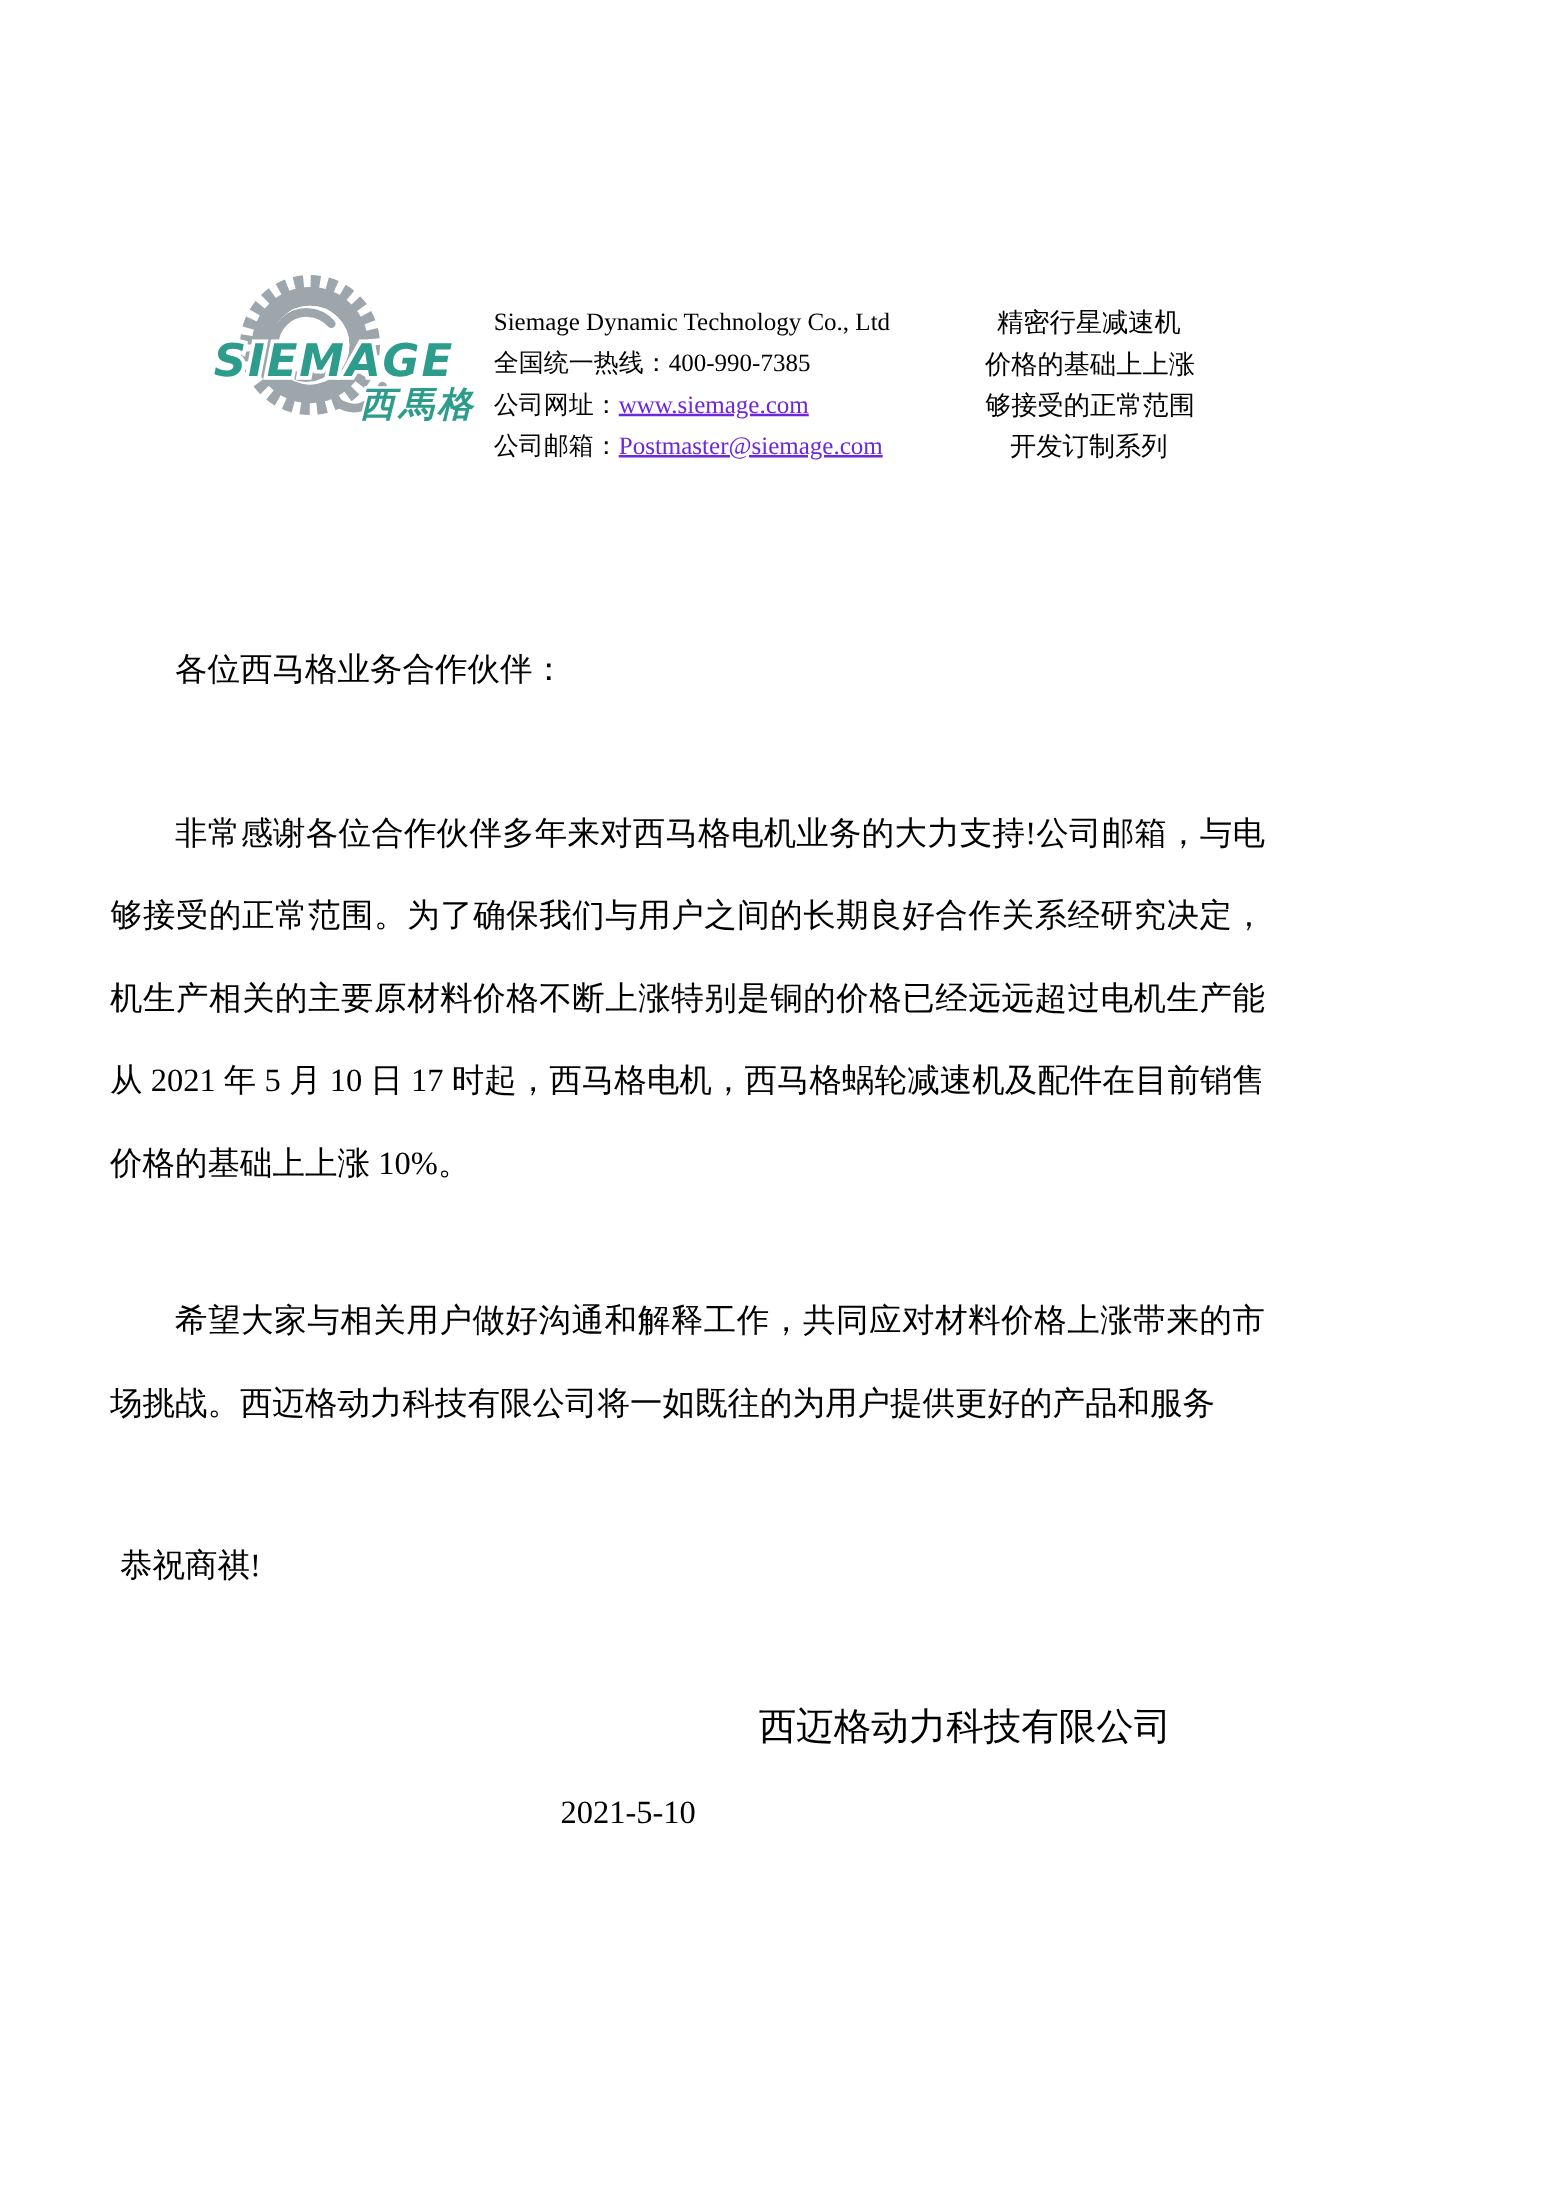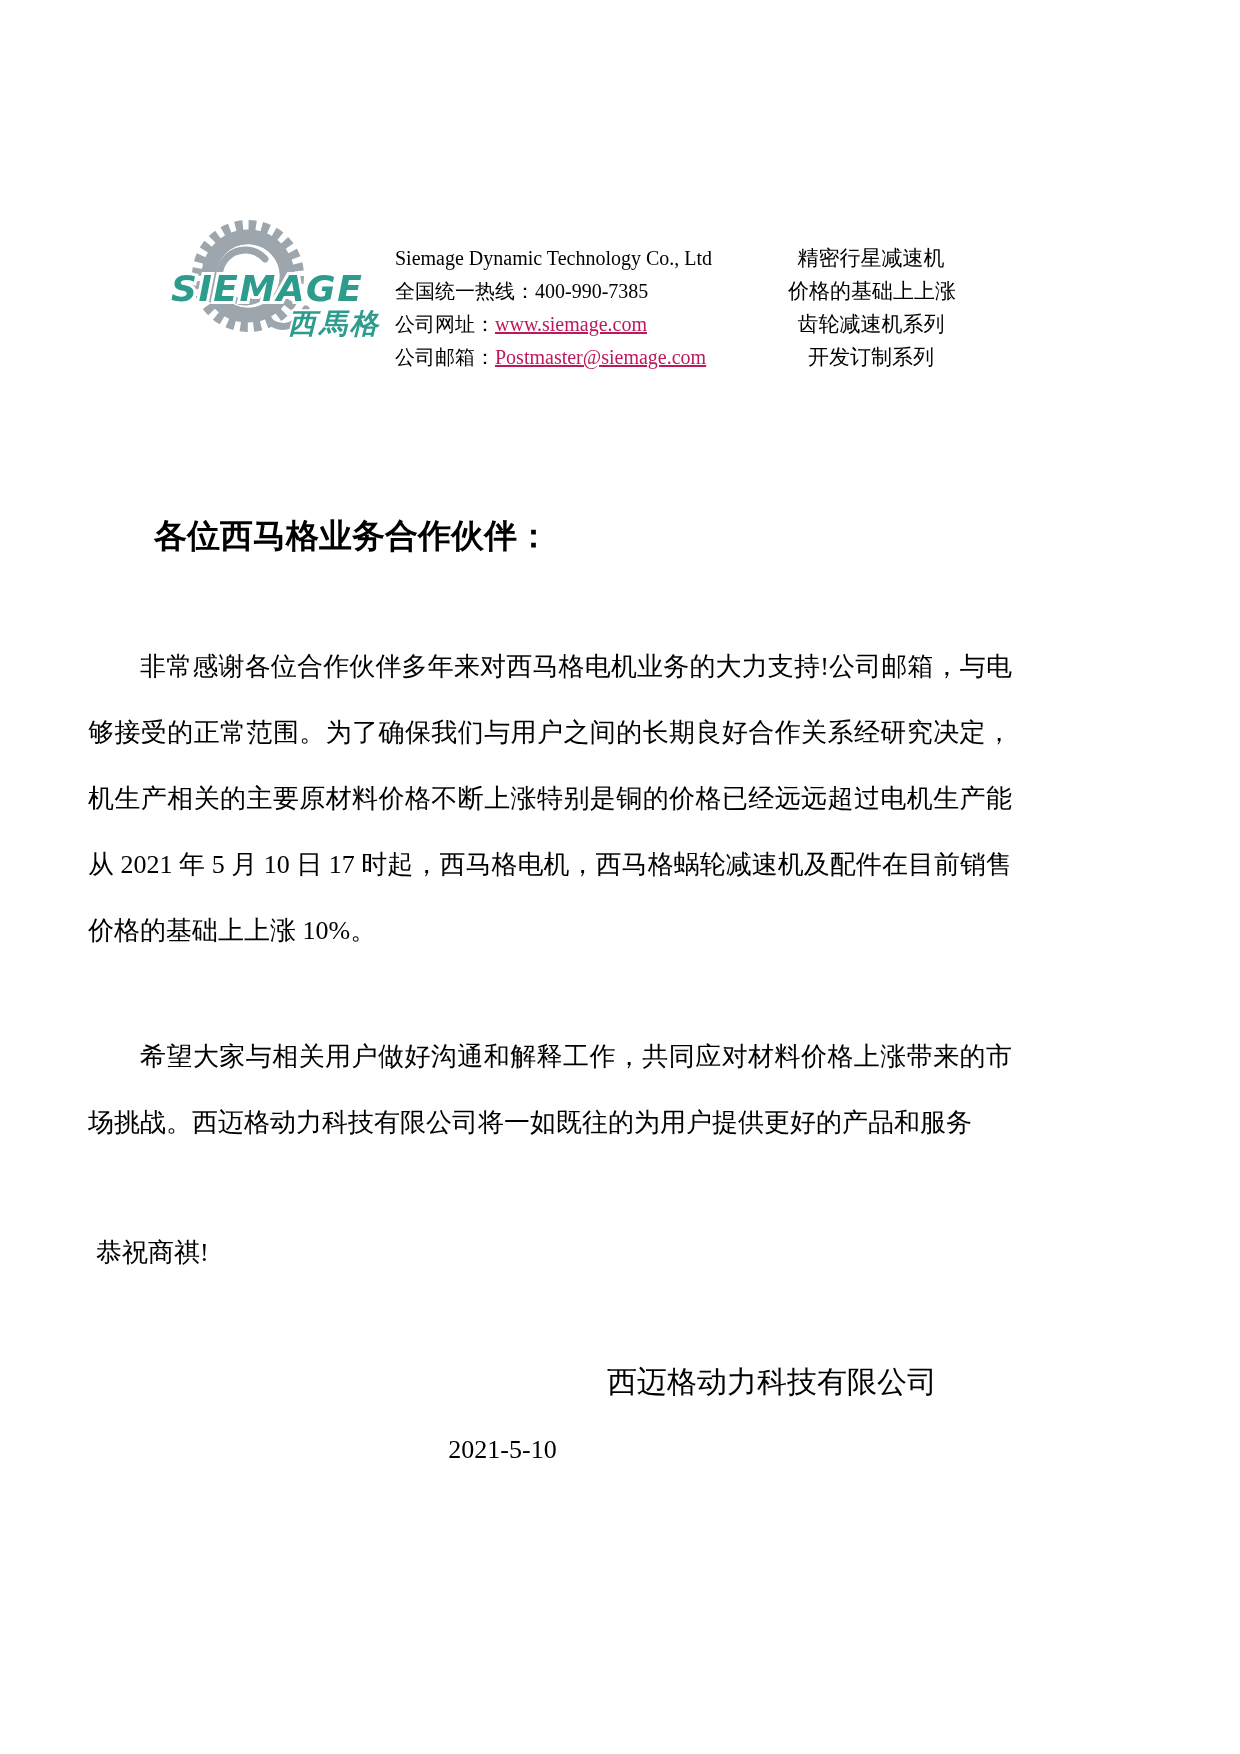--- a/index.html
+++ b/index.html
@@ -25,21 +25,21 @@
   .header-info {
     position: absolute;
     left: 395px;
     top: 242px;
     font-size: 20px;
     line-height: 33px;
     white-space: nowrap;
   }
   .header-info .line { height: 33px; }
   .link {
-    color: #be185d;
+    color: #6d28d9;
     text-decoration: underline;
     cursor: pointer;
   }
   .header-series {
     position: absolute;
     left: 788px;
     top: 242px;
     width: 166px;
     font-size: 21px;
     line-height: 33px;
@@ -47,24 +47,23 @@
     white-space: nowrap;
   }
   .header-series .line { height: 33px; }
 
   
   .salutation {
     position: absolute;
     left: 88px;
     top: 503px;
     width: 924px;
-    font-size: 33px;
+    font-size: 26px;
     line-height: 66px;
     text-indent: 2em;
-    font-weight: bold;
   }
   .para {
     position: absolute;
     left: 88px;
     width: 924px;
     font-size: 26px;
   }
   .para-1 { top: 634px; }
   .para-2 { top: 1024px; }
   .bline {
@@ -137,21 +136,21 @@
       <span>公司网址：</span><a class="link">www.siemage.com</a>
     </div>
     <div class="line">
       <span>公司邮箱：</span><a class="link">Postmaster@siemage.com</a>
     </div>
   </div>
 
   <div class="header-series">
     <div class="line">精密行星减速机</div>
     <div class="line">价格的基础上上涨</div>
-    <div class="line">齿轮减速机系列</div>
+    <div class="line">够接受的正常范围</div>
     <div class="line">开发订制系列</div>
   </div>
 
   <div class="salutation">各位西马格业务合作伙伴：</div>
 
   <div class="para para-1">
     <div class="bline just indent">非常感谢各位合作伙伴多年来对西马格电机业务的大力支持!公司邮箱，与电</div>
     <div class="bline just">够接受的正常范围。为了确保我们与用户之间的长期良好合作关系经研究决定，</div>
     <div class="bline just">机生产相关的主要原材料价格不断上涨特别是铜的价格已经远远超过电机生产能</div>
     <div class="bline just">从 2021 年 5 月 10 日 17 时起，西马格电机，西马格蜗轮减速机及配件在目前销售</div>

